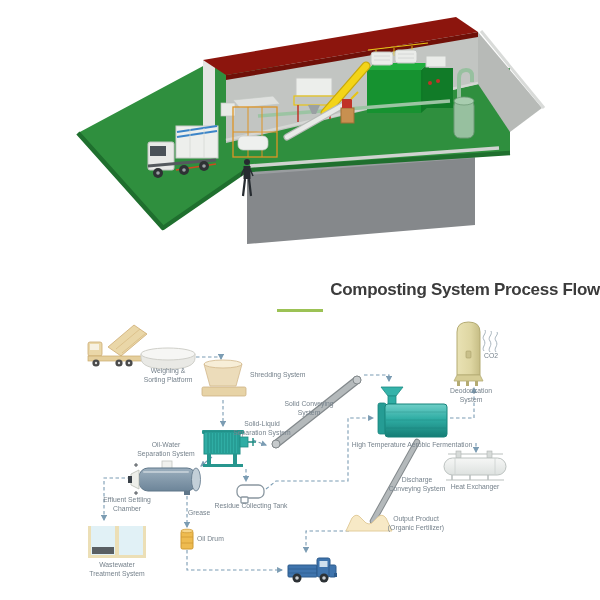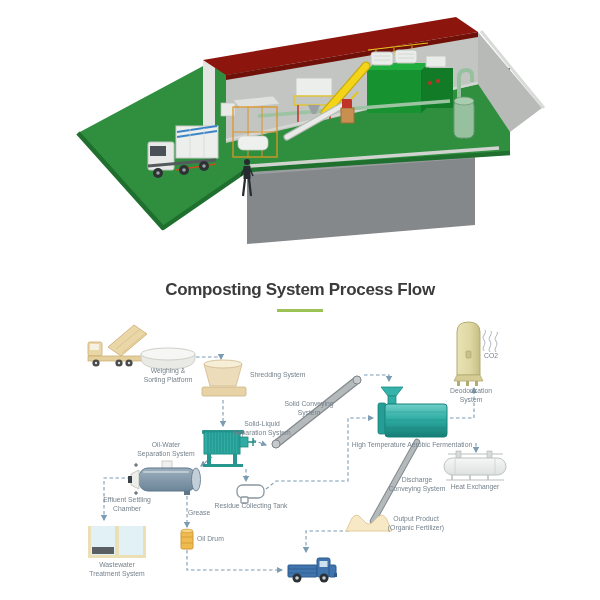--- a/index.html
+++ b/index.html
@@ -1,19 +1,19 @@
 <!DOCTYPE html>
 <html><head>
 <meta charset="utf-8">
 <style>
   html,body{margin:0;padding:0;background:#ffffff;}
   .page{position:relative;width:600px;height:600px;background:#fff;overflow:hidden;
         font-family:"Liberation Sans",sans-serif;}
   .scene3d{position:absolute;left:58px;top:8px;width:490px;height:250px;}
-  .title{position:absolute;left:0;top:280px;width:600px;margin:0;text-align:center;
+  .title{position:absolute;left:0;top:280px;width:600px;margin:0;text-align:right;
          font-size:17px;font-weight:bold;color:#3b3b3b;letter-spacing:-0.3px;}
   .divider{position:absolute;left:277px;top:309px;width:46px;height:3px;background:#9cc255;}
   .flow{position:absolute;left:0;top:318px;width:600px;height:282px;}
   .flow svg{position:absolute;left:0;top:0;}
   .lbl{position:absolute;font-size:6.8px;line-height:9px;color:#76828c;white-space:nowrap;}
   .lbl.c{transform:translateX(-50%);text-align:center;}
   .lbl .ln{display:block;}
 </style>
 </head>
 <body>

